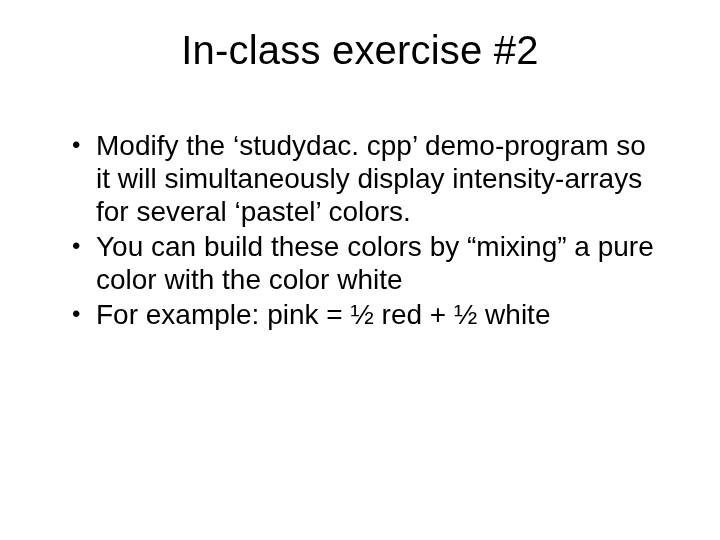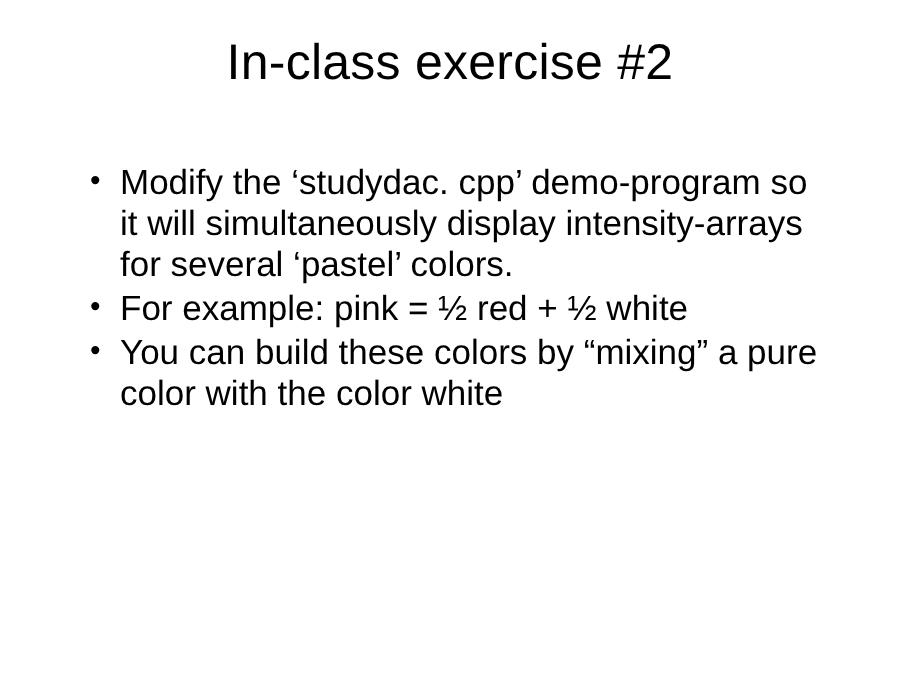--- a/index.html
+++ b/index.html
@@ -47,16 +47,16 @@
     line-height: 1.3;
   }
 </style>
 </head>
 <body>
 
 <div class="slide">
   <h1 class="title">In-class exercise #2</h1>
   <ul class="bullets">
     <li>Modify the ‘studydac. cpp’ demo-program so it will simultaneously display intensity-arrays for several ‘pastel’ colors.</li>
+    <li>You can build these colors by “mixing” a pure color with the color white</li>
     <li>For example:  pink = ½ red + ½ white</li>
-    <li>You can build these colors by “mixing” a pure color with the color white</li>
   </ul>
 </div>
 
 </body></html>

